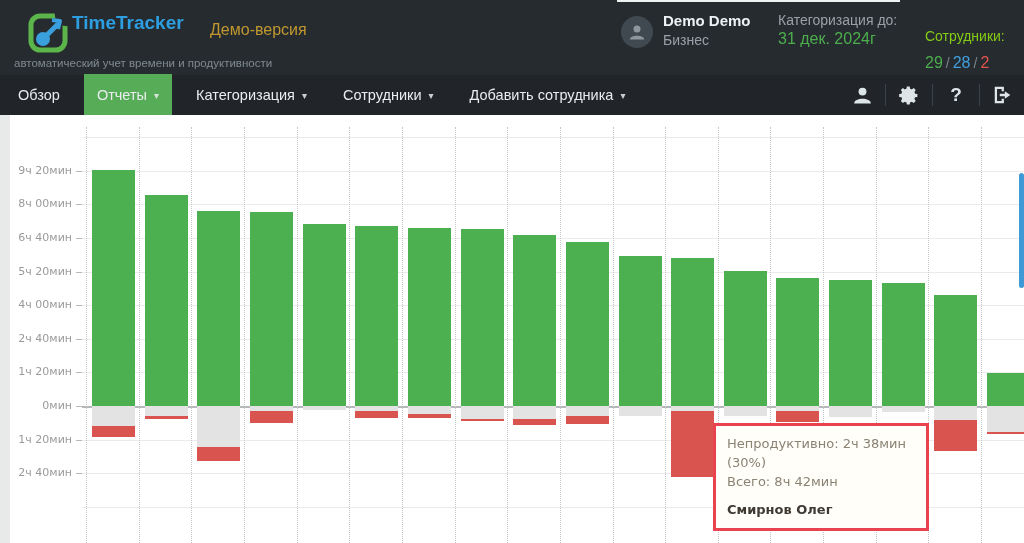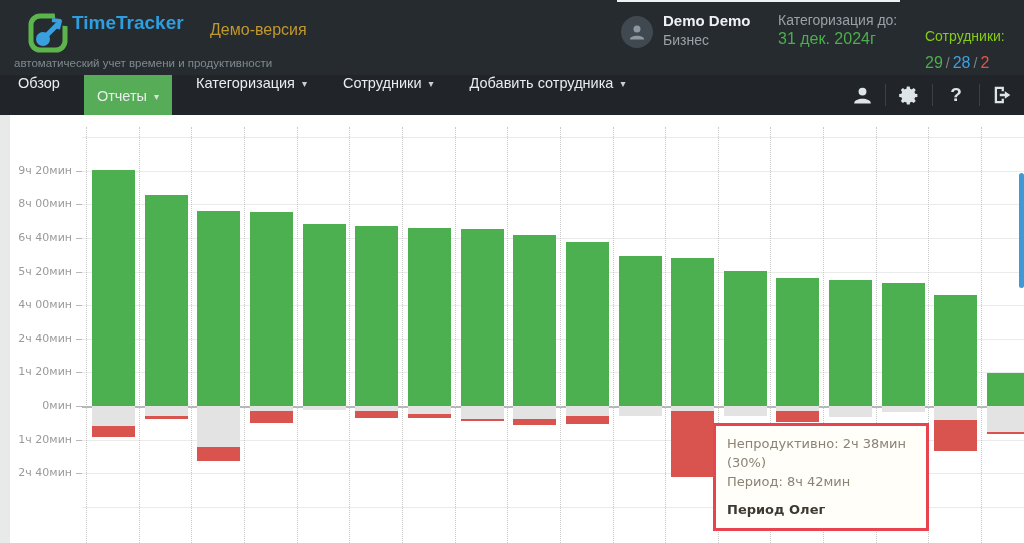--- a/index.html
+++ b/index.html
@@ -22,21 +22,21 @@
   .account-name { position:absolute; left:663px; top:12px; font-size:15px; font-weight:bold; color:#eef2f4; }
   .account-plan { position:absolute; left:663px; top:32px; font-size:14px; color:#98a1a8; }
   .license-label { position:absolute; left:778px; top:12px; font-size:14px; color:#98a1a8; }
   .license-value { position:absolute; left:778px; top:30px; font-size:16px; color:#4cae4c; }
   .employees-label { position:absolute; left:925px; top:12px; font-size:14px; color:#84cc16;margin-top:16px; }
   .employees-counts { position:absolute; left:925px; top:30px; font-size:16px;margin-top:24px; }
   .cnt-total { color:#4cae4c; } .cnt-sep { color:#7b848a; padding:0 3px; font-size:14px; }
   .cnt-active { color:#3f9fdf; } .cnt-inactive { color:#e0544a; }
   
   #nav { position:absolute; left:0; top:75px; width:1024px; height:40px; background:#212529; }
-  #nav-items { position:absolute; left:0; top:0; height:40px; display:flex; align-items:flex-start; }
+  #nav-items { position:absolute; left:0; top:0; height:40px; display:flex; align-items:center; }
   .nav-item { display:flex; align-items:center; padding:0 18px; color:#e9edef; font-size:14.5px;
               cursor:pointer; white-space:nowrap; }
   .nav-item.active { background:#57ac57; height:42px; padding:0 13px; margin:0 6px; }
   .nav-caret { font-size:10px; margin-left:7px; opacity:.85; }
   #nav-right { position:absolute; right:4px; top:0; height:40px; display:flex; align-items:center; }
   .nav-icon-btn { width:34px; height:40px; display:flex; align-items:center; justify-content:center;
                   color:#dde5e9; cursor:pointer; }
   .nav-divider { width:1px; height:22px; background:#3a4147; margin:0 6px; }
   .help-glyph { font-size:19px; font-weight:bold; color:#dde5e9; }
   
@@ -249,20 +249,20 @@
       <div class="bar-seg seg-productive" style="left: 871.75px; width: 43px; top: 167.94px; height: 123.06px;"></div>
       <div class="bar-seg seg-neutral" style="left: 871.75px; width: 43px; top: 291px; height: 5.88px;"></div>
       <div class="bar-seg seg-productive" style="left: 924.4px; width: 43px; top: 180.12px; height: 110.88px;"></div>
       <div class="bar-seg seg-neutral" style="left: 924.4px; width: 43px; top: 291px; height: 13.86px;"></div>
       <div class="bar-seg seg-unproductive" style="left: 924.4px; width: 43px; top: 304.86px; height: 31.08px;"></div>
       <div class="bar-seg seg-productive" style="left: 977.05px; width: 43px; top: 257.82px; height: 33.18px;"></div>
       <div class="bar-seg seg-neutral" style="left: 977.05px; width: 43px; top: 291px; height: 26.04px;"></div>
       <div class="bar-seg seg-unproductive" style="left: 977.05px; width: 43px; top: 317.04px; height: 2.1px;"></div>
       <div id="tooltip">
       <div>Непродуктивно: 2ч 38мин (30%)</div>
-      <div>Период: 8ч 42мин</div>
-      <div class="tt-name">Период Олег</div>
+      <div>Всего: 8ч 42мин</div>
+      <div class="tt-name">Смирнов Олег</div>
 
     </div>
   </div>
   <div id="scroll-thumb"></div>
 
 </div>
 
 </body></html>

